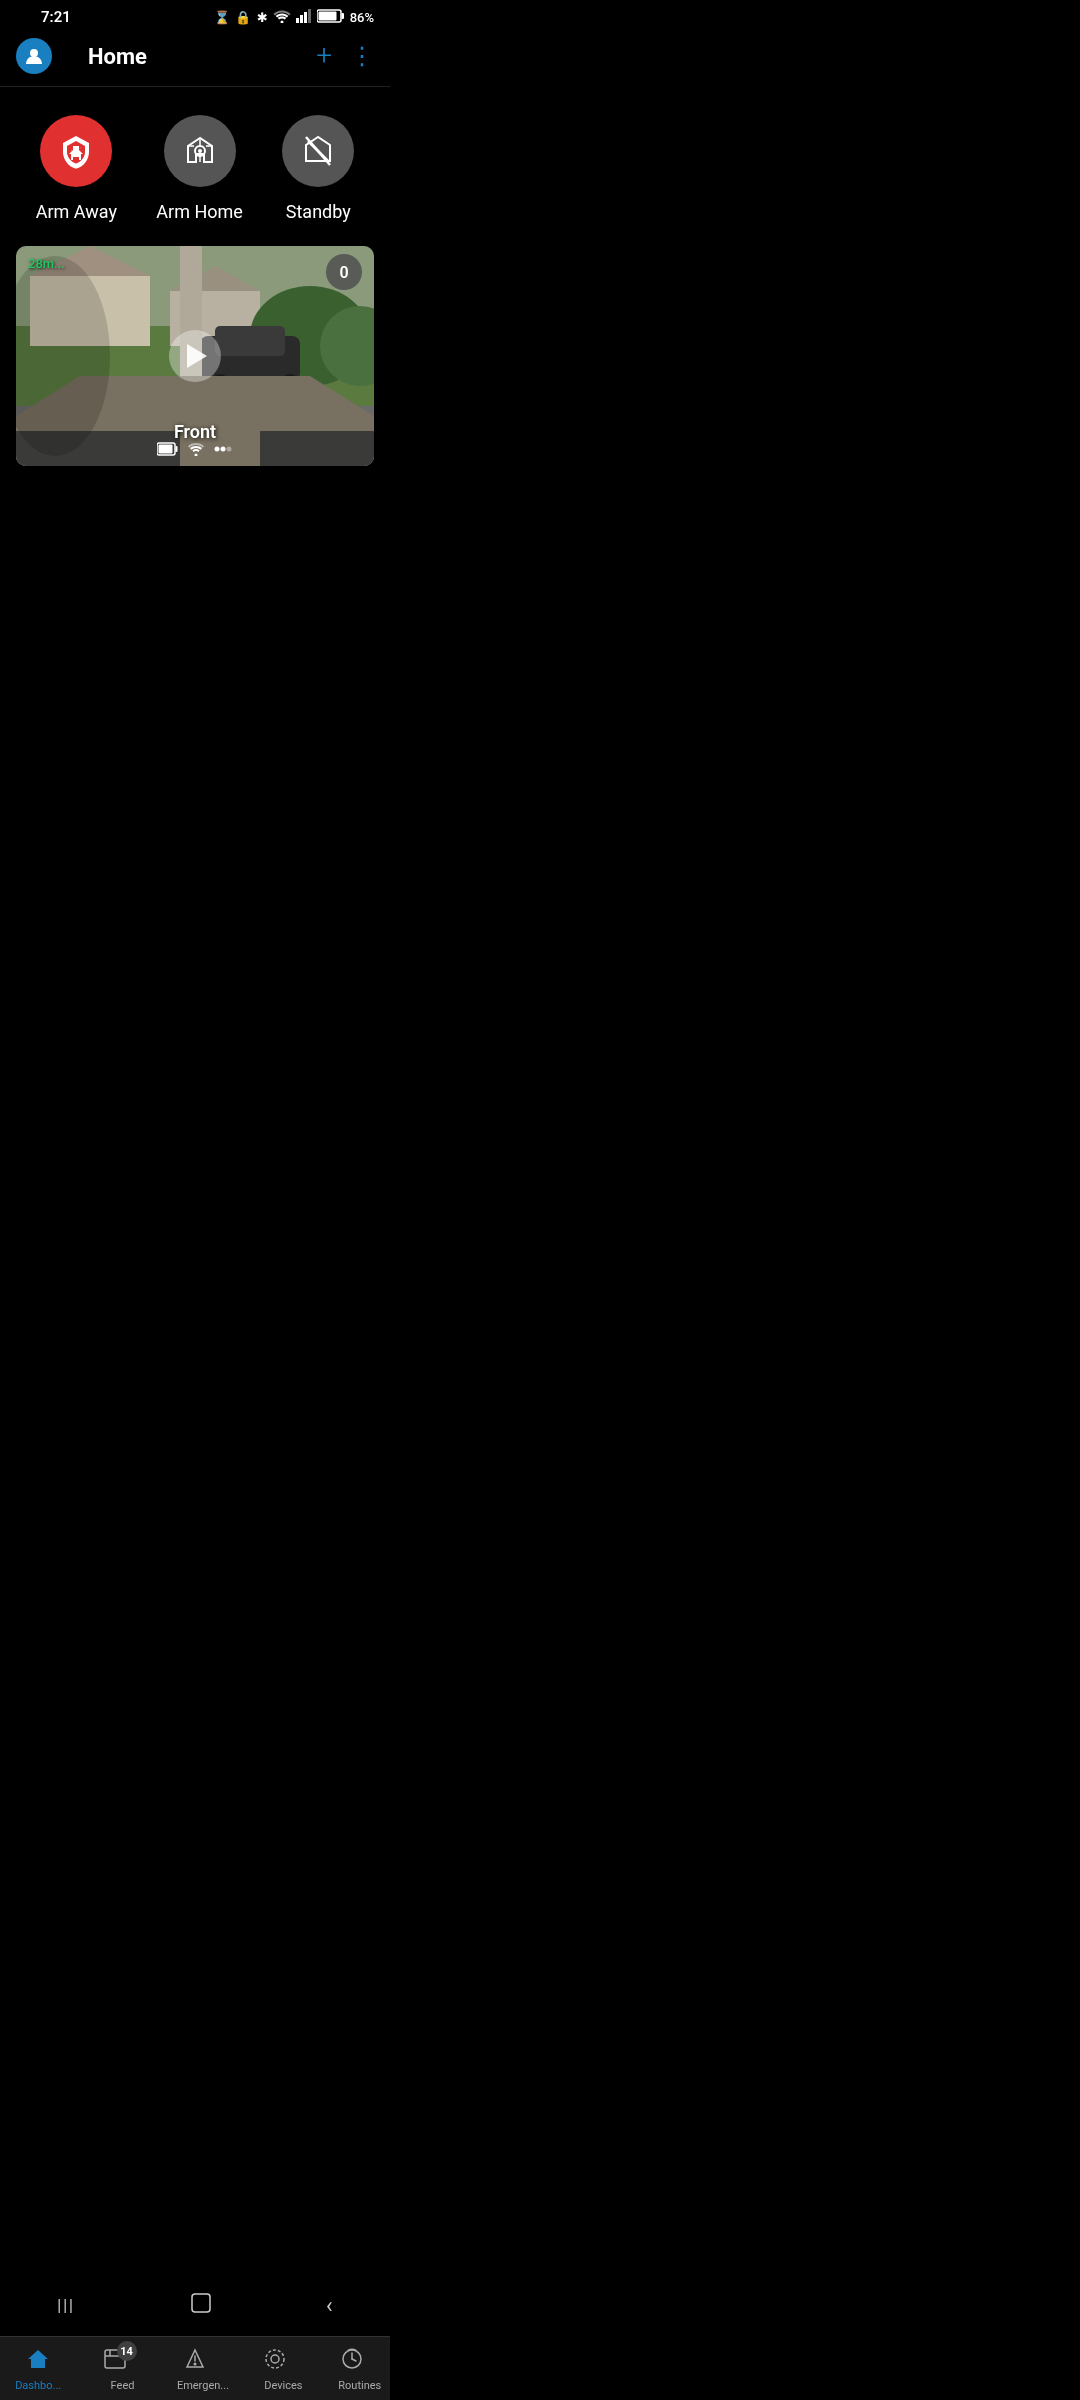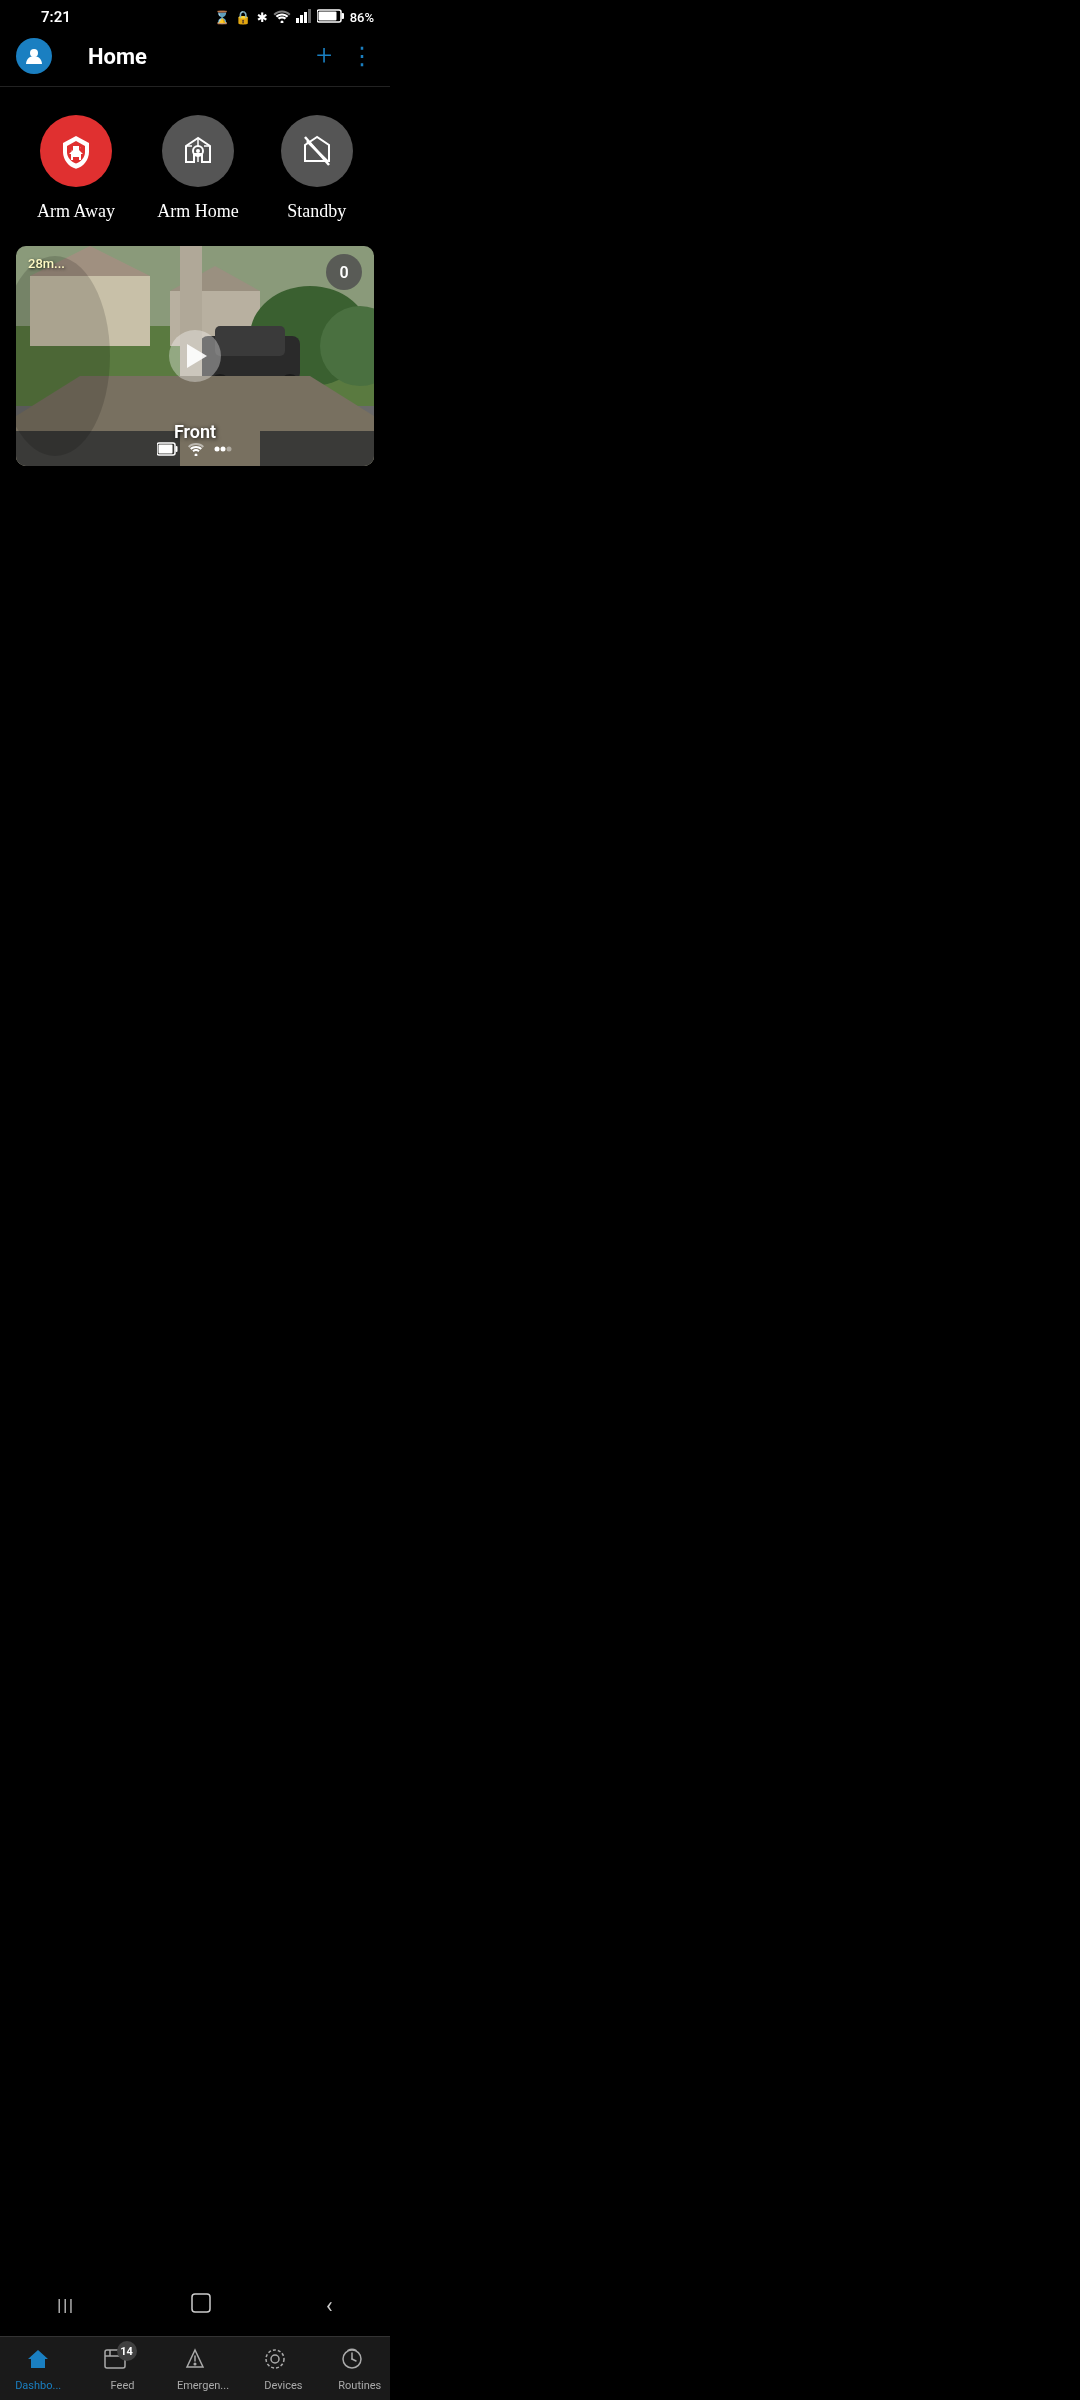--- a/index.html
+++ b/index.html
@@ -85,38 +85,37 @@
       display: flex;
       align-items: center;
       justify-content: center;
     }
     .mode-circle.red { background: #e03030; }
     .mode-circle.gray { background: #555; }
     .mode-label {
       font-size: 18px;
       font-weight: 400;
       color: #fff;
-      font-family: Liberation Serif, serif;
     }
 
     
     .camera-card {
       margin: 0 16px;
       border-radius: 10px;
       overflow: hidden;
       position: relative;
       height: 220px;
       background: #222;
     }
     .camera-timestamp {
       position: absolute;
       top: 10px;
       left: 12px;
       font-size: 13px;
-      color: #fef9c3;
+      color: #22c55e;
       font-weight: 500;
       text-shadow: 1px 1px 3px rgba(0,0,0,0.8);
     }
     .camera-counter {
       position: absolute;
       top: 8px;
       right: 12px;
       background: rgba(80,80,80,0.85);
       border-radius: 50%;
       width: 36px;

